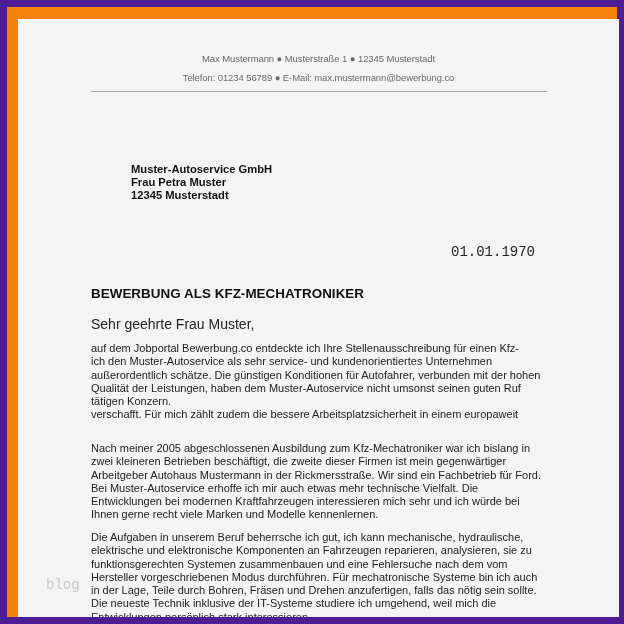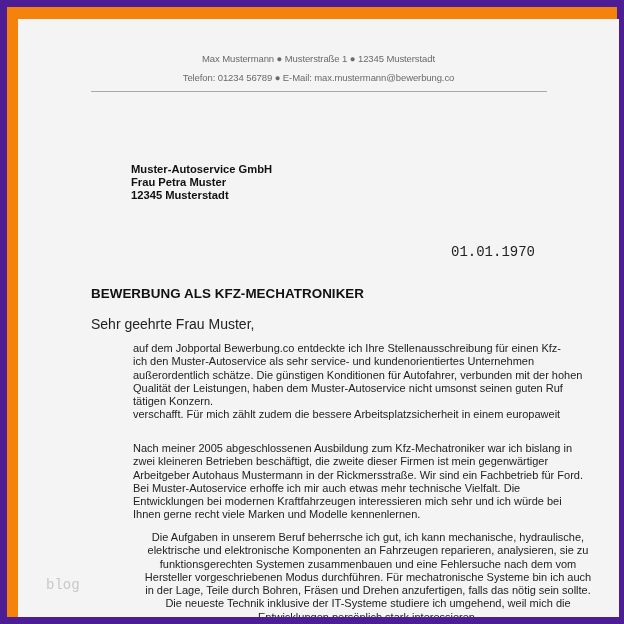--- a/index.html
+++ b/index.html
@@ -82,26 +82,25 @@
       font-size: 14px;
       color: #222;
     }
     .body-text {
       position: absolute;
       left: 73px;
       width: 470px;
       font-size: 11px;
       line-height: 13.25px;
       color: #222;
-      margin-left: 42px;
     }
     .body-text div { white-space: nowrap; }
     .para1 { top: 323px; }
     .para2 { top: 423px; }
-    .para3 { top: 512px; text-align: center; }
+    .para3 { top: 512px; }
     .watermark {
       position: absolute;
       left: 28px;
       top: 558px;
       font-size: 14px;
       color: #c8c8c8;
       font-family: Liberation Mono, monospace;
     }
   </style>
 </head>

